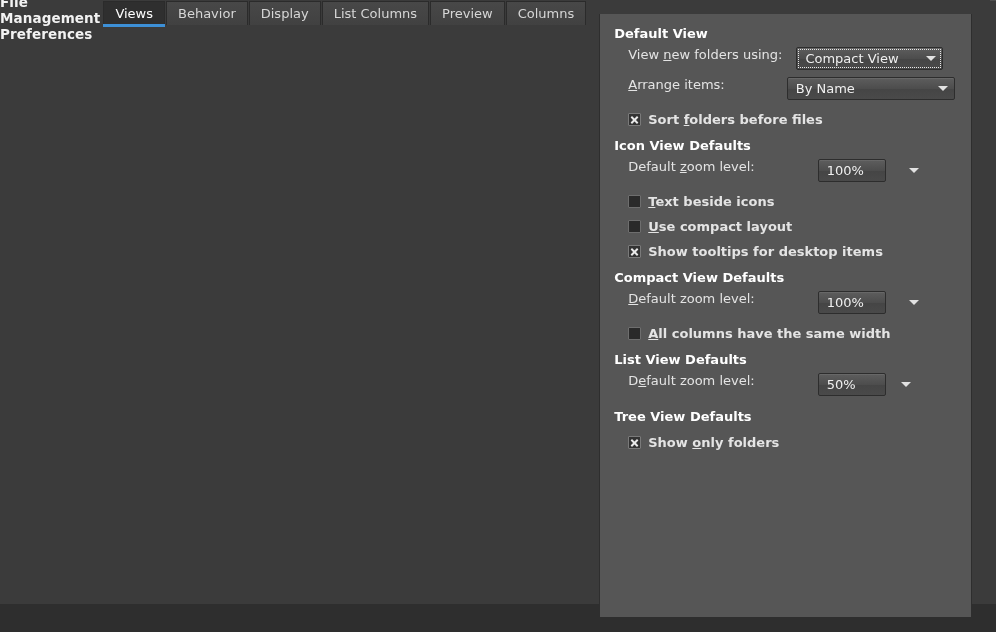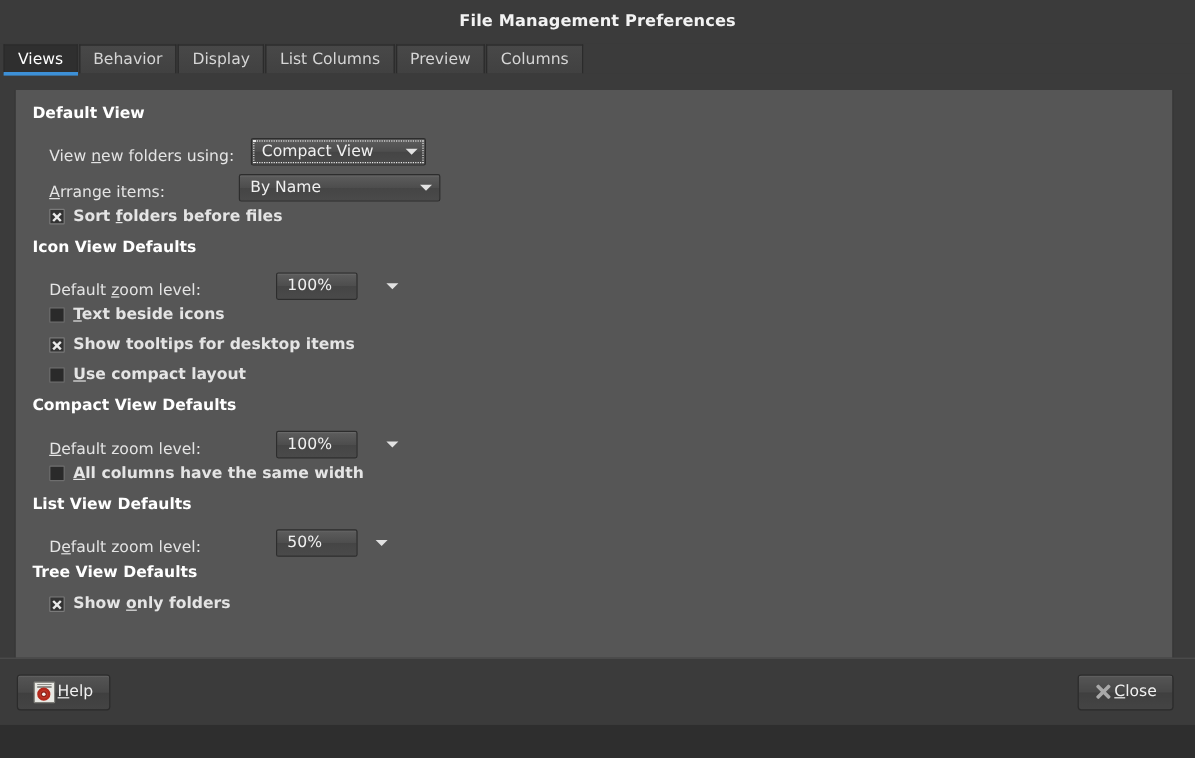--- a/index.html
+++ b/index.html
@@ -16,21 +16,21 @@
     color: #dcdcdc;
     -webkit-font-smoothing: antialiased;
   }
 
   .window {
     position: relative;
     width: 996px;
     height: 604px;
     background: #3b3b3b;
     display: flex;
-    flex-direction: column;
+    flex-direction: row;
   }
 
   
   .titlebar {
     height: 36px;
     flex: 0 0 36px;
     display: flex;
     align-items: center;
     justify-content: center;
     background: #3b3b3b;
@@ -107,21 +107,21 @@
   .group-title {
     font-size: 13px;
     font-weight: bold;
     color: #ffffff;
     margin: 6px 0 6px 0;
   }
   .group:first-child .group-title { margin-top: 0; }
 
   .row {
     display: flex;
-    align-items: flex-end;
+    align-items: flex-start;
     height: 30px;
     padding-left: 14px;
   }
   .row-label {
     font-size: 13px;
     color: #e4e4e4;
     white-space: nowrap;
   }
   .row-label u { text-decoration: underline; }
 
@@ -358,27 +358,27 @@
             <span class="arrow"></span>
           </div>
         </div>
 
         <div class="check-row">
           <span class="checkbox"></span>
           <span class="check-label"><u>T</u>ext beside icons</span>
         </div>
 
         <div class="check-row">
+          <span class="checkbox"></span>
+          <span class="check-label"><u>U</u>se compact layout</span>
+        </div>
+
+        <div class="check-row">
           <span class="checkbox checked"></span>
           <span class="check-label">Show tooltips for desktop items</span>
-        </div>
-
-        <div class="check-row">
-          <span class="checkbox"></span>
-          <span class="check-label"><u>U</u>se compact layout</span>
         </div>
       </div>
 
       <div class="group">
         <div class="group-title">Compact View Defaults</div>
 
         <div class="row">
           <span class="row-label"><u>D</u>efault zoom level:</span>
           <span class="spacer-w1" style="width:63px;flex:0 0 63px;"></span>
           <div class="combo combo-zoom wide">

